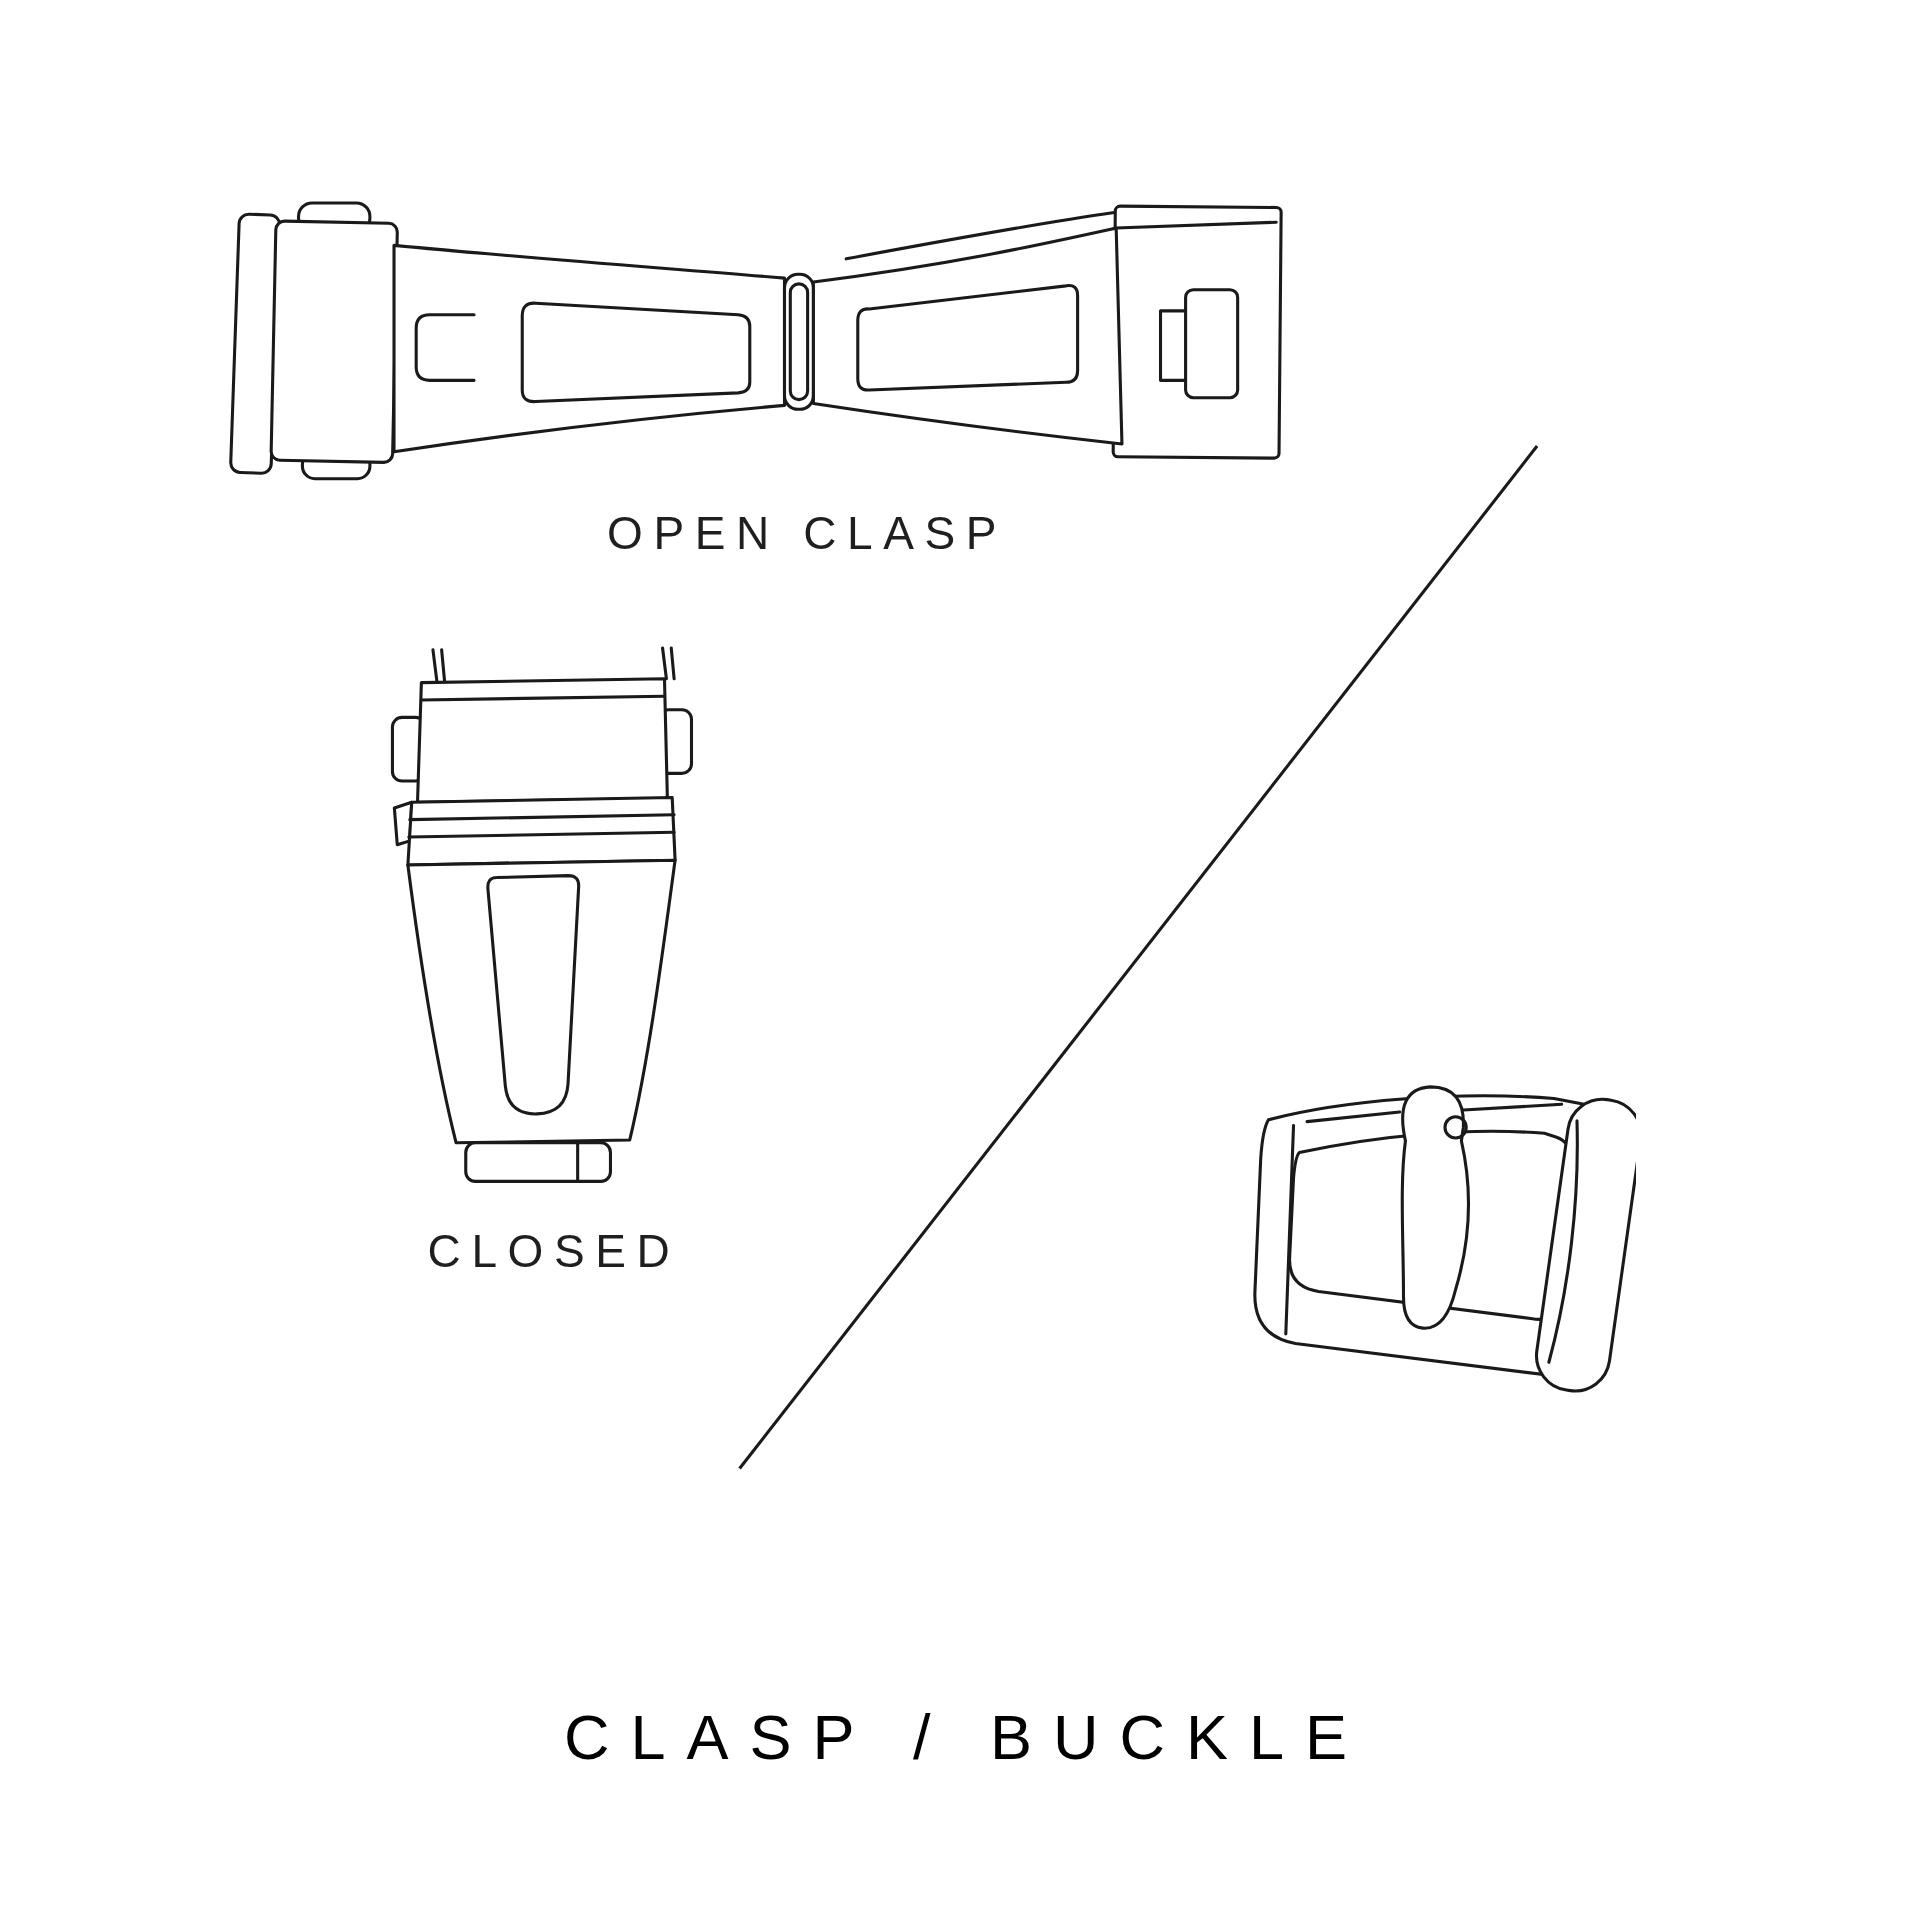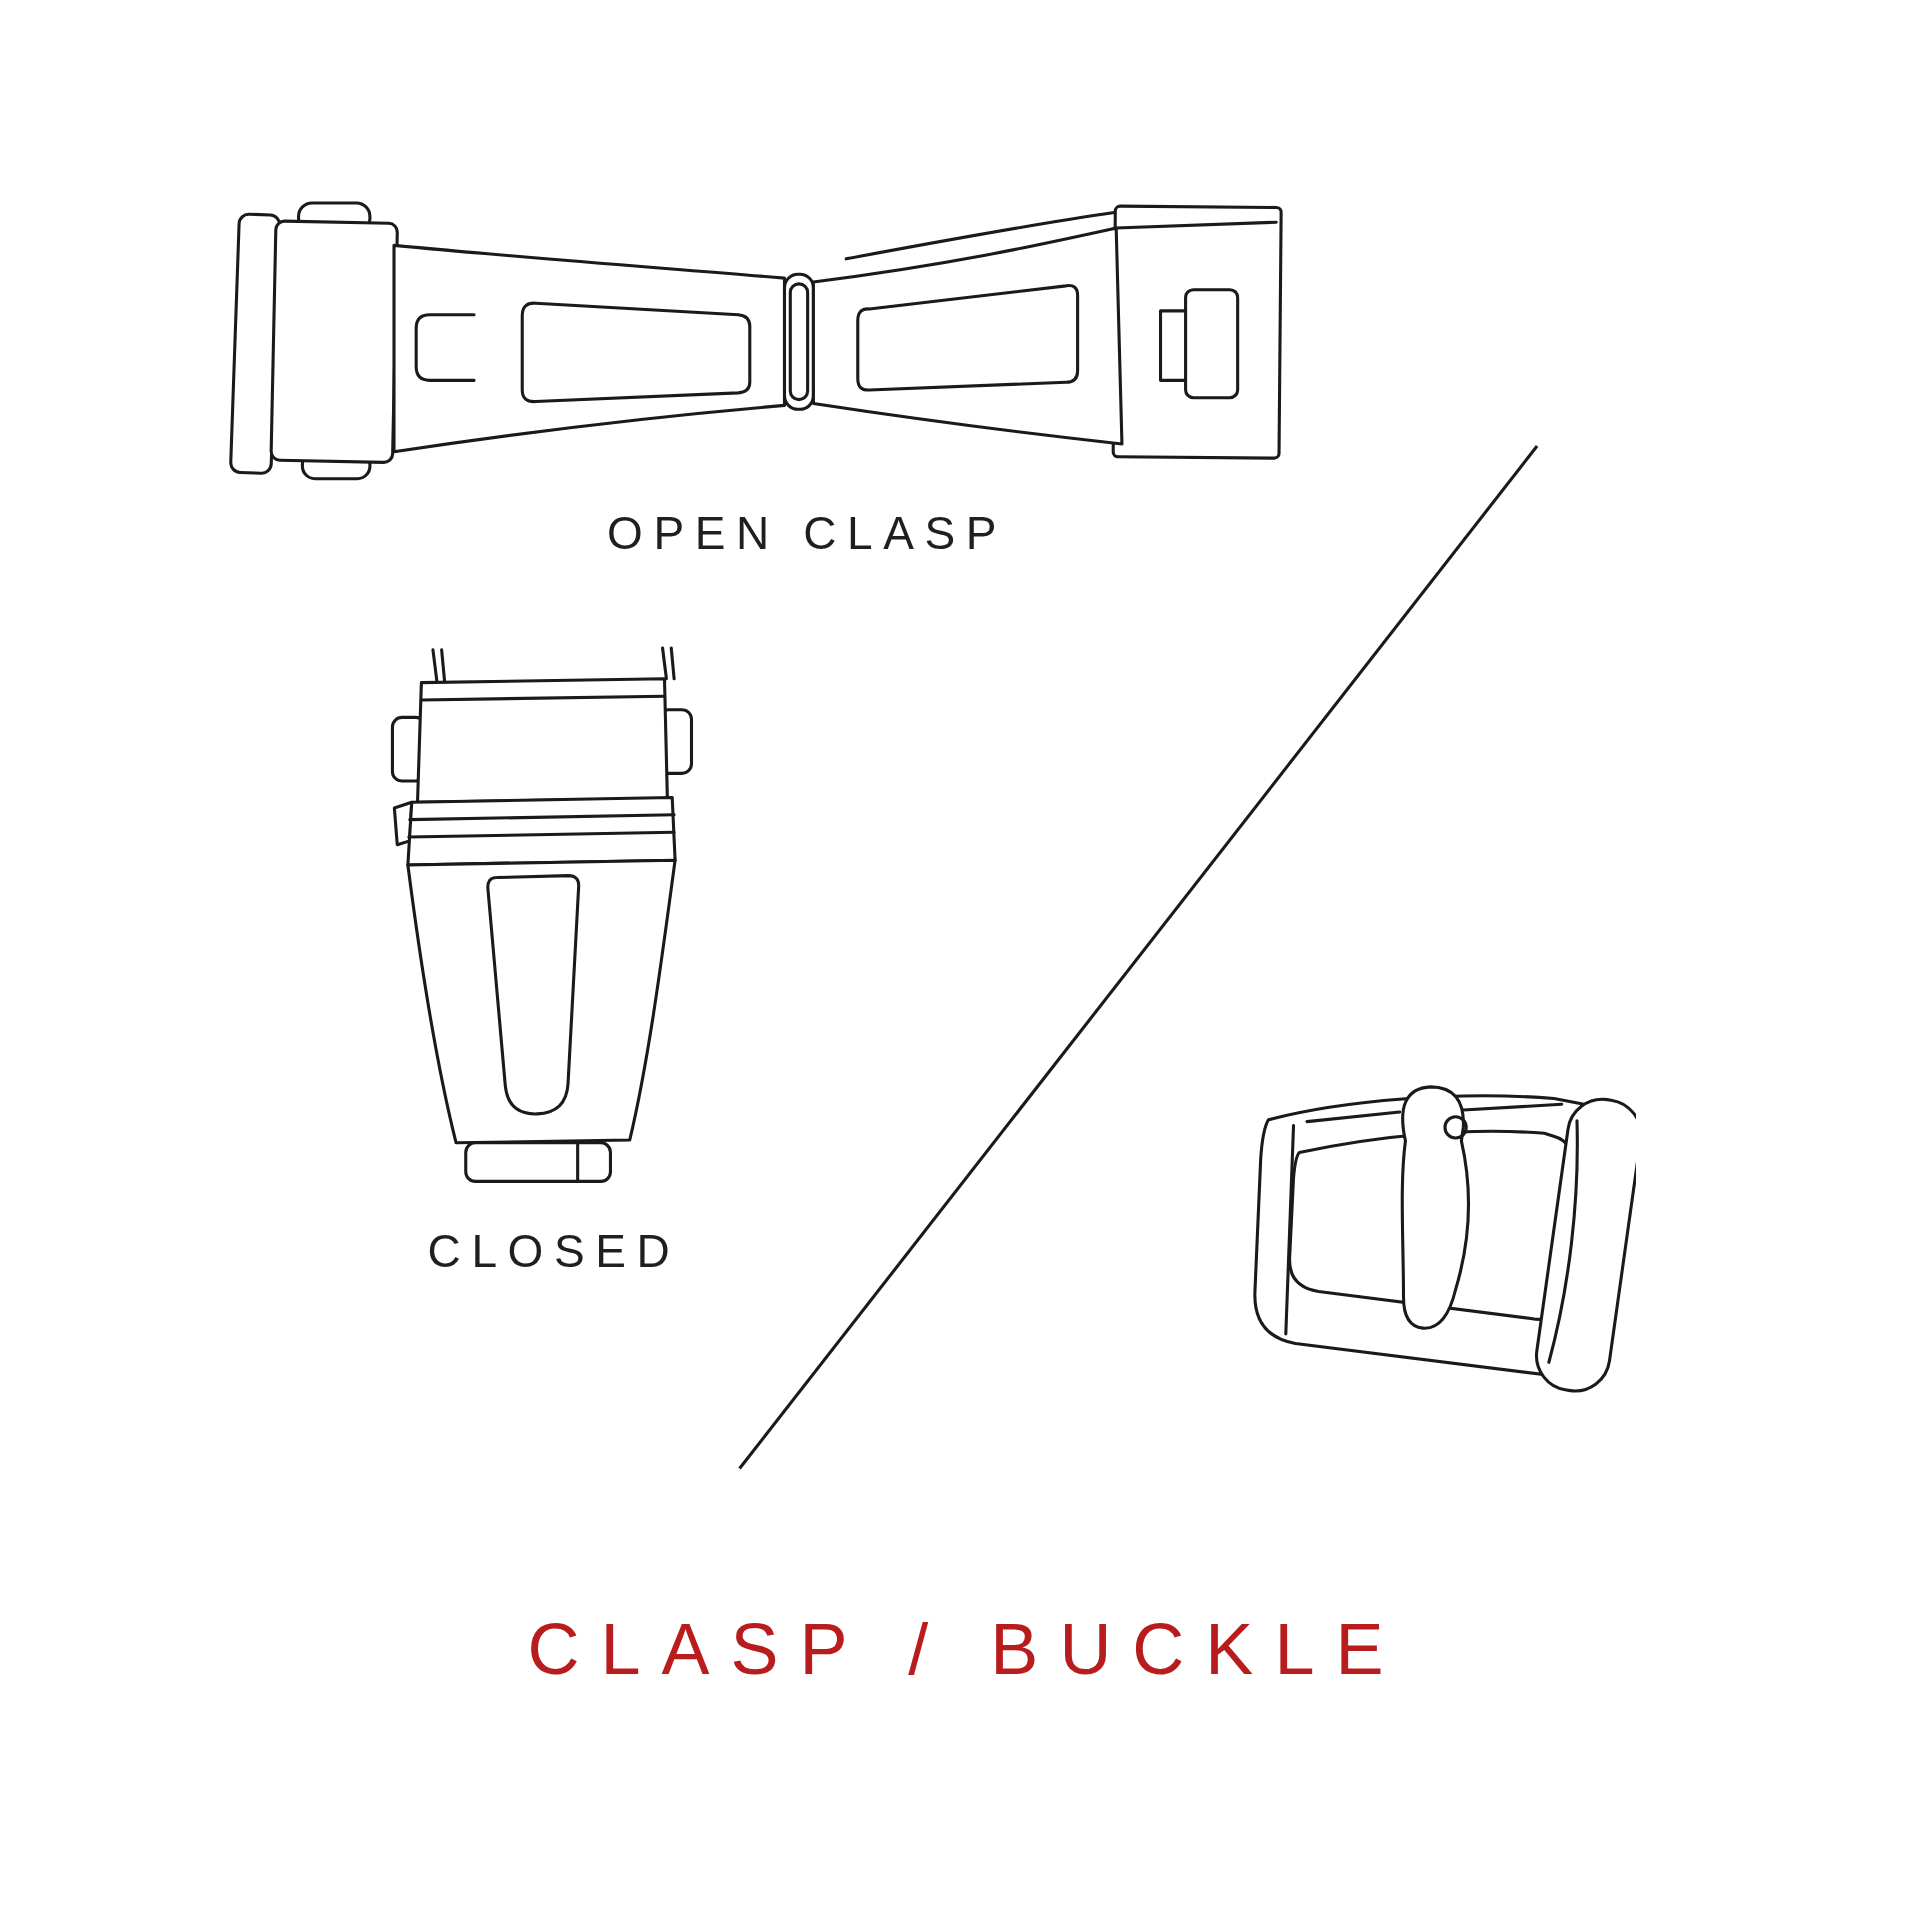--- a/index.html
+++ b/index.html
@@ -33,28 +33,28 @@
     font-weight: 400;
     white-space: nowrap;
     color: #1f1f1f;
   }
   .label-open   { left: 807px; top: 506px; }
   .label-closed { left: 554px; top: 1224px; }
 
   .title {
     position: absolute;
     left: 966px;
-    top: 1608px;
+    top: 1701px;
     transform: translateX(-50%);
     margin: 0;
-    font-size: 72px;
+    font-size: 63px;
     font-weight: 400;
     letter-spacing: 21px;
     white-space: nowrap;
-    color: #b91c1c;
+    color: #000000;
   }
 
   .stroke { fill: #ffffff; stroke: #1a1a1a; stroke-width: 3.2; stroke-linejoin: round; stroke-linecap: round; }
   .line   { fill: none;    stroke: #1a1a1a; stroke-width: 3.2; stroke-linejoin: round; stroke-linecap: round; }
 </style>
 </head>
 <body>
 
 <div class="canvas">
 

